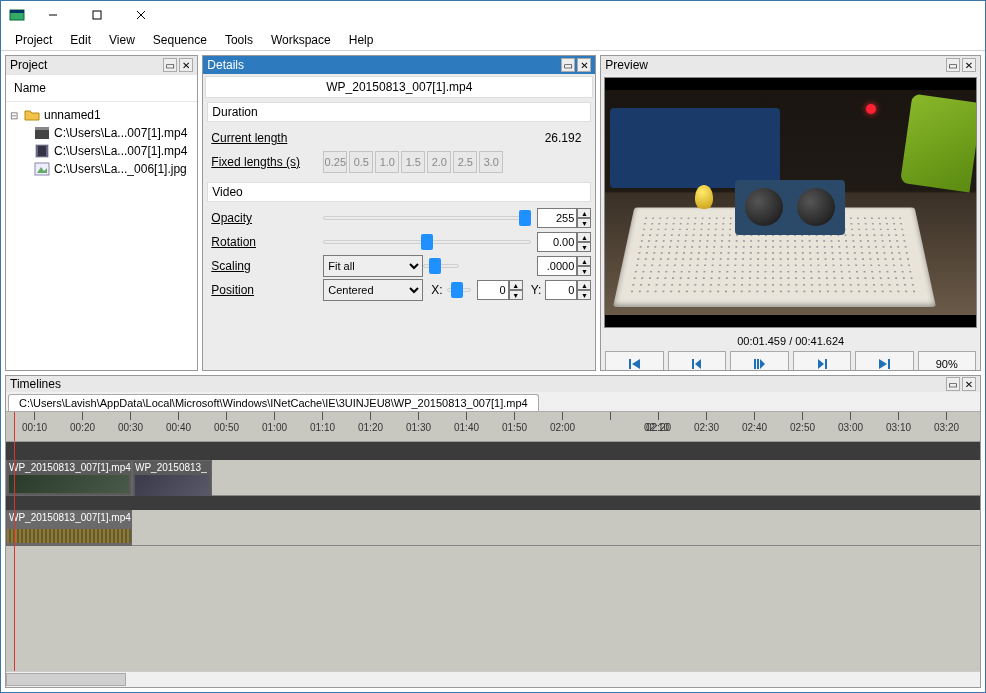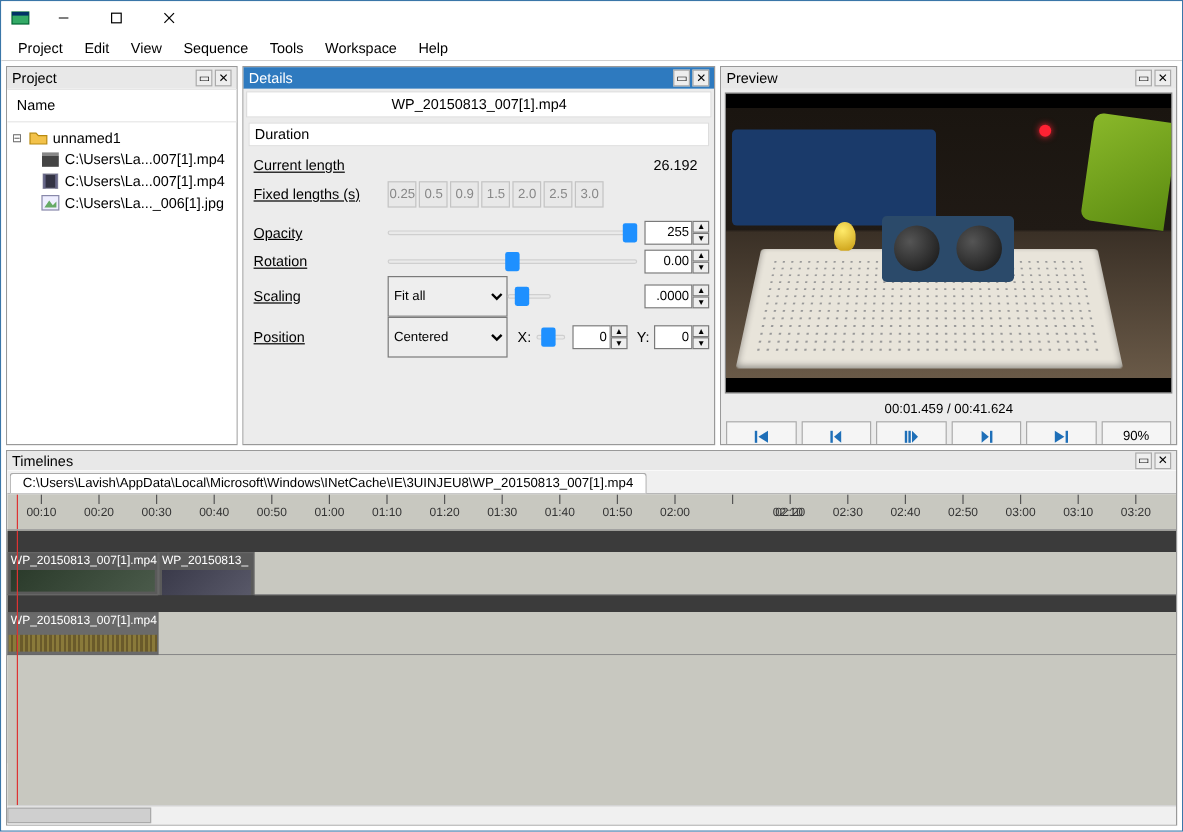--- a/index.html
+++ b/index.html
@@ -36,21 +36,21 @@
 .det-label { width:116px; padding-left:4px;text-decoration:underline;}
 .fixed-btns { display:flex; gap:2px;}
 .fixed-btns button { width:24px; height:22px; background:#e8e8e8; border:1px solid #c4c4c4; color:#888; font-size:11px;}
 .opacity-slider { flex:1; height:22px; position:relative; margin-right:6px;}
 .slider-track { position:absolute; top:9px; left:0; right:0; height:4px; border:1px solid #cfcfcf; background:#eaeaea; border-radius:2px;}
 .slider-thumb { position:absolute; top:3px; width:12px; height:16px; background:#1e90ff; border-radius:2px;}
 .spin { display:flex; align-items:center; }
 .spin input { width:40px; height:20px; text-align:right; border:1px solid #7a7a7a; padding-right:2px; font-size:11px;}
 .spin .arrows { display:flex; flex-direction:column; }
 .spin .arrows div { width:14px; height:10px; border:1px solid #7a7a7a; background:#eee; font-size:7px; display:flex; align-items:center; justify-content:center; line-height:1;}
-select.det-select { width:100px; height:34px; border:1px solid #7a7a7a; background:#eee; font-size:11px;}
+select.det-select { width:100px; height:22px; border:1px solid #7a7a7a; background:#eee; font-size:11px;}
 
 #preview { width: 382px; }
 #preview .panel-body { background:#ececec; }
 .viewer-wrap { margin:3px; border:1px solid #888; background:#fff; display:flex; flex-direction:column;}
 .viewer-bar { height:12px; background:#000;}
 .viewer-img { height:225px; background:#2a2320; position:relative; overflow:hidden;}
 .timecode { text-align:center; padding:4px 0; font-size:11px;}
 .transport { display:flex; gap:4px; padding:0 4px 4px 4px;}
 .transport button { flex:1; height:26px; background:#f5f5f5; border:1px solid #aaa; display:flex; align-items:center; justify-content:center;}
 .transport button svg { width:14px; height:14px; fill:#1e6fb8;}
@@ -191,30 +191,31 @@
           <div class="det-row">
             <div class="det-label">Current length</div>
             <div style="flex:1"></div>
             <div style="padding-right:10px">26.192</div>
           </div>
           <div class="det-row">
             <div class="det-label">Fixed lengths (s)</div>
             <div class="fixed-btns">
               <button>0.25</button>
               <button>0.5</button>
-              <button>0.9</button>
+              <button>1.0</button>
               <button>1.5</button>
               <button>2.0</button>
               <button>2.5</button>
               <button>3.0</button>
             </div>
           </div>
         </div>
 
         <div class="section">
+          <div class="section-h">Video</div>
 
           <div class="det-row">
             <div class="det-label">Opacity</div>
             <div class="opacity-slider">
                 <div class="slider-track"></div>
                 <div class="slider-thumb" style="left:calc(100% - 12px)"></div>
               </div>
             <div class="spin">
                 <input value="255" style="">
                 <div class="arrows">

